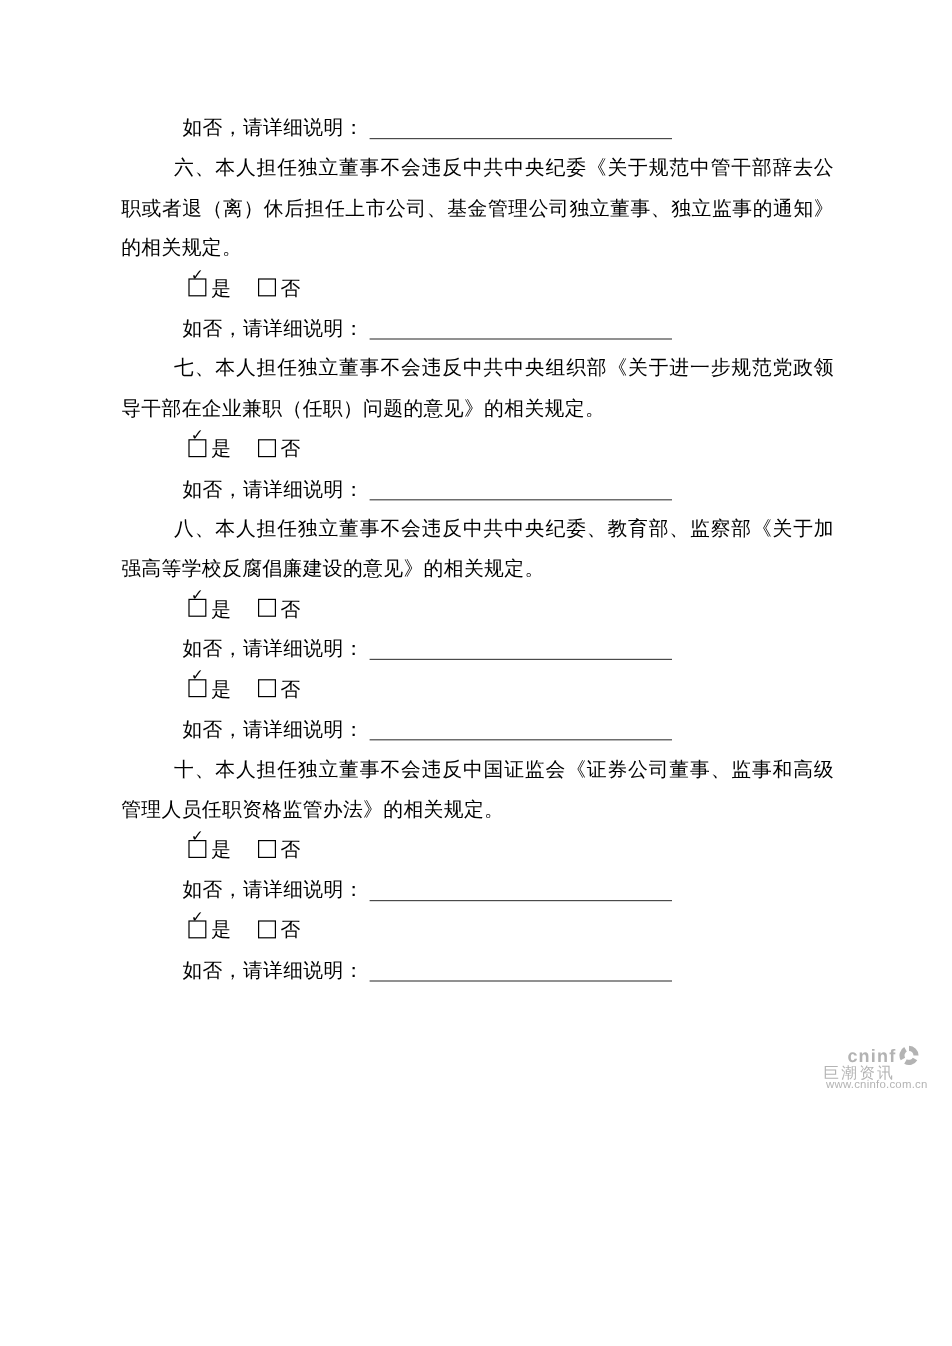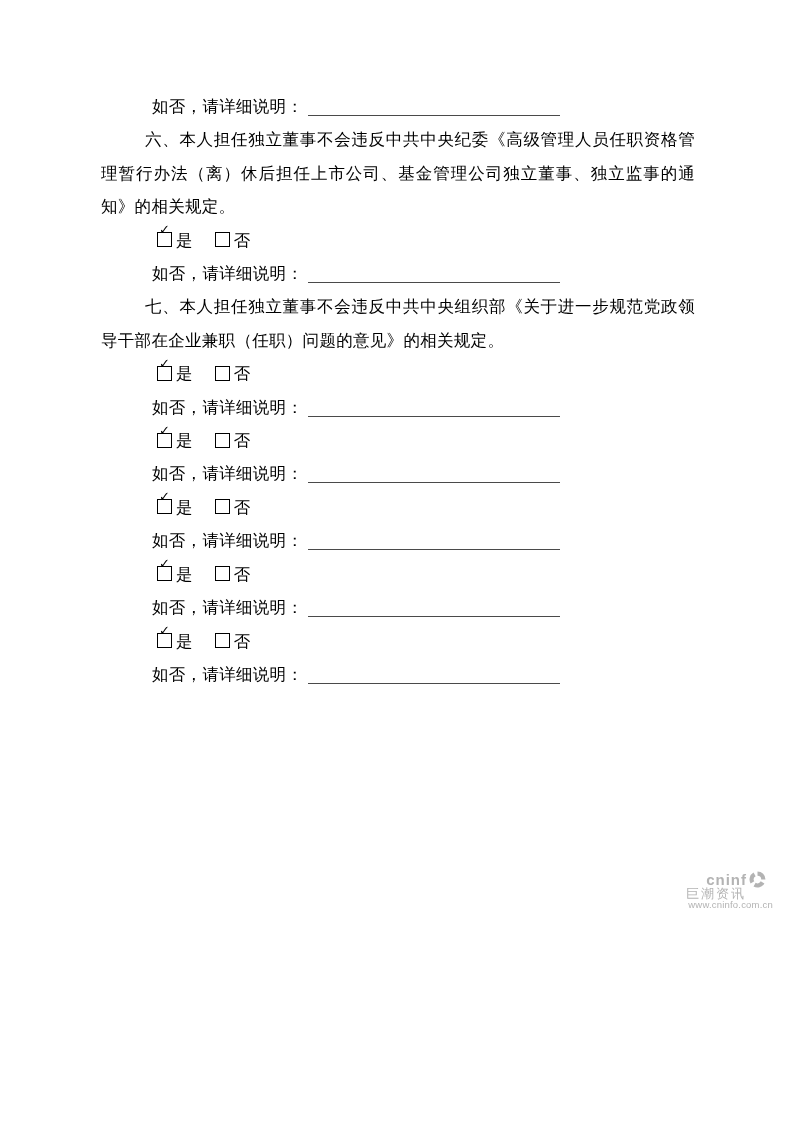--- a/index.html
+++ b/index.html
@@ -74,58 +74,60 @@
 <body>
 
 <div class="page">
   <div class="content">
 
     <div class="detail-line">
       <span>如否，请详细说明：</span><span class="blank"></span>
     </div>
 
     <section>
-      <p class="para">六、本人担任独立董事不会违反中共中央纪委《高级管理人员任职资格管理暂行办法（离）休后担任上市公司、基金管理公司独立董事、独立监事的通知》的相关规定。</p>
+      <p class="para">六、本人担任独立董事不会违反中共中央纪委《关于规范中管干部辞去公职或者退（离）休后担任上市公司、基金管理公司独立董事、独立监事的通知》的相关规定。</p>
       <div class="choice-line">
         <span class="cb"><span class="check">✓</span></span><span class="cb-label">是</span><span class="cb-gap"></span><span class="cb"></span><span class="cb-label">否</span>
       </div>
       <div class="detail-line">
         <span>如否，请详细说明：</span><span class="blank"></span>
       </div>
     </section>
 
     <section>
       <p class="para">七、本人担任独立董事不会违反中共中央组织部《关于进一步规范党政领导干部在企业兼职（任职）问题的意见》的相关规定。</p>
       <div class="choice-line">
         <span class="cb"><span class="check">✓</span></span><span class="cb-label">是</span><span class="cb-gap"></span><span class="cb"></span><span class="cb-label">否</span>
       </div>
       <div class="detail-line">
         <span>如否，请详细说明：</span><span class="blank"></span>
       </div>
     </section>
 
     <section>
+      <p class="para">八、本人担任独立董事不会违反中共中央纪委、教育部、监察部《关于加强高等学校反腐倡廉建设的意见》的相关规定。</p>
       <div class="choice-line">
         <span class="cb"><span class="check">✓</span></span><span class="cb-label">是</span><span class="cb-gap"></span><span class="cb"></span><span class="cb-label">否</span>
       </div>
       <div class="detail-line">
         <span>如否，请详细说明：</span><span class="blank"></span>
       </div>
     </section>
 
     <section>
       <div class="choice-line">
         <span class="cb"><span class="check">✓</span></span><span class="cb-label">是</span><span class="cb-gap"></span><span class="cb"></span><span class="cb-label">否</span>
       </div>
       <div class="detail-line">
         <span>如否，请详细说明：</span><span class="blank"></span>
       </div>
     </section>
 
     <section>
+      <p class="para">十、本人担任独立董事不会违反中国证监会《证券公司董事、监事和高级管理人员任职资格监管办法》的相关规定。</p>
       <div class="choice-line">
         <span class="cb"><span class="check">✓</span></span><span class="cb-label">是</span><span class="cb-gap"></span><span class="cb"></span><span class="cb-label">否</span>
       </div>
       <div class="detail-line">
         <span>如否，请详细说明：</span><span class="blank"></span>
       </div>
     </section>
 
     <section>
       <div class="choice-line">

